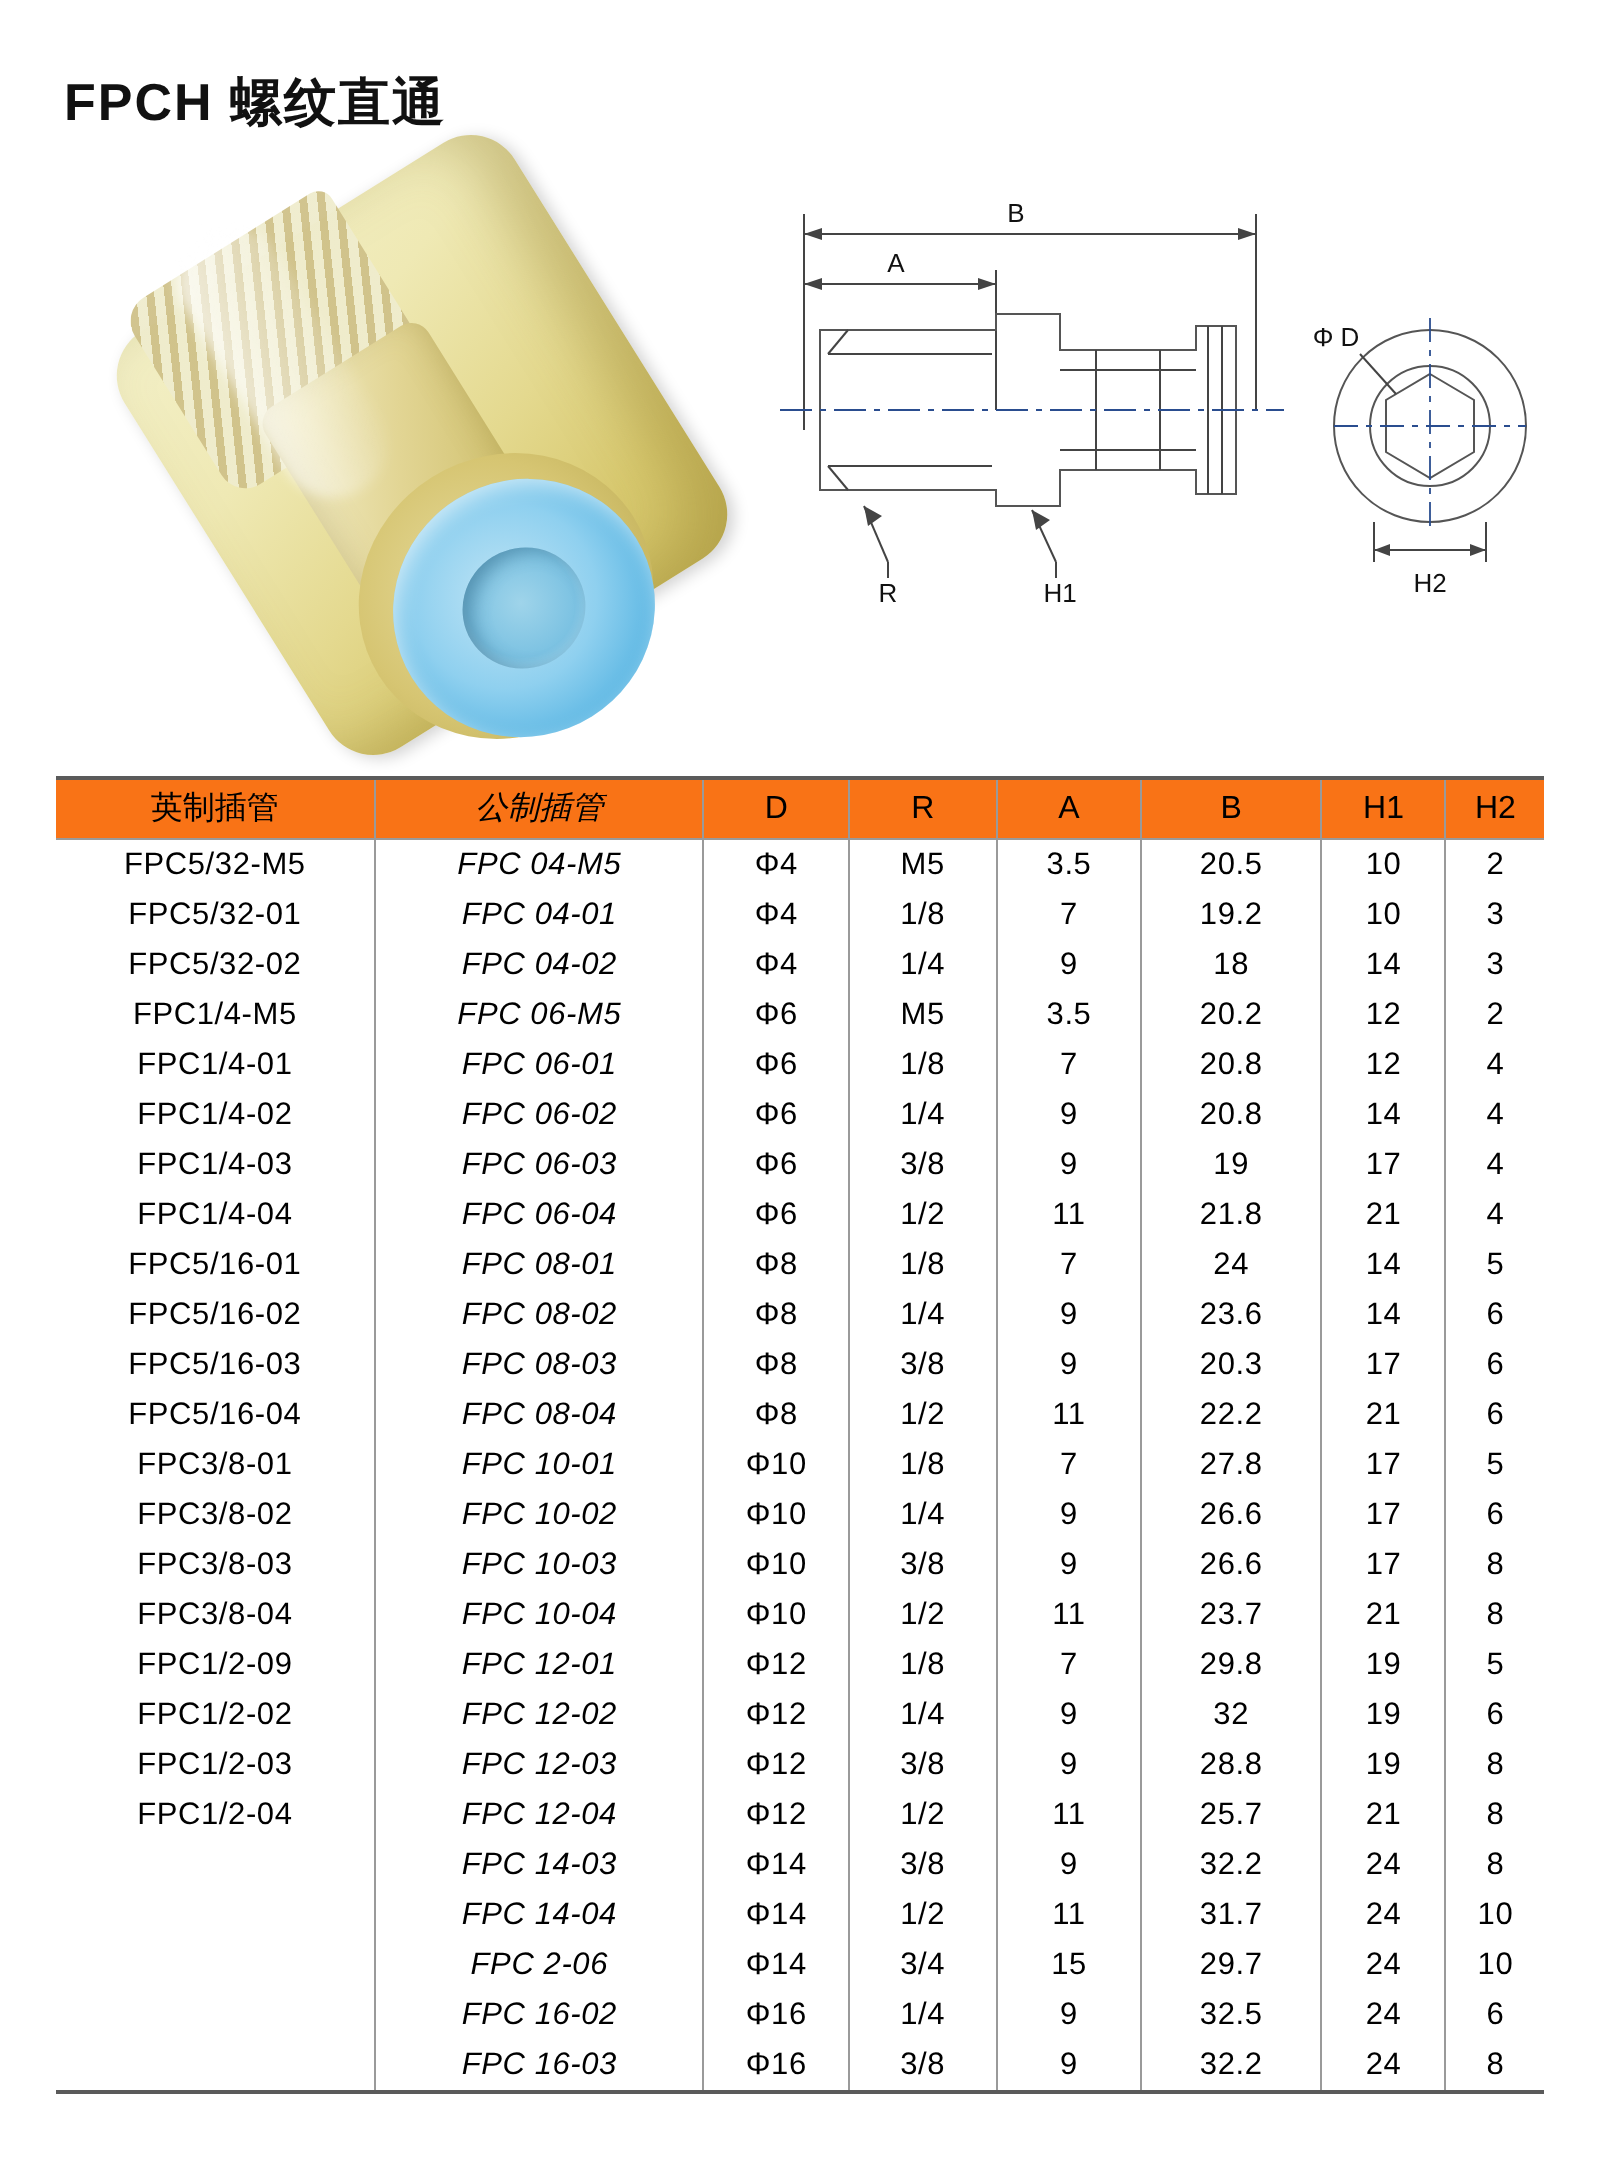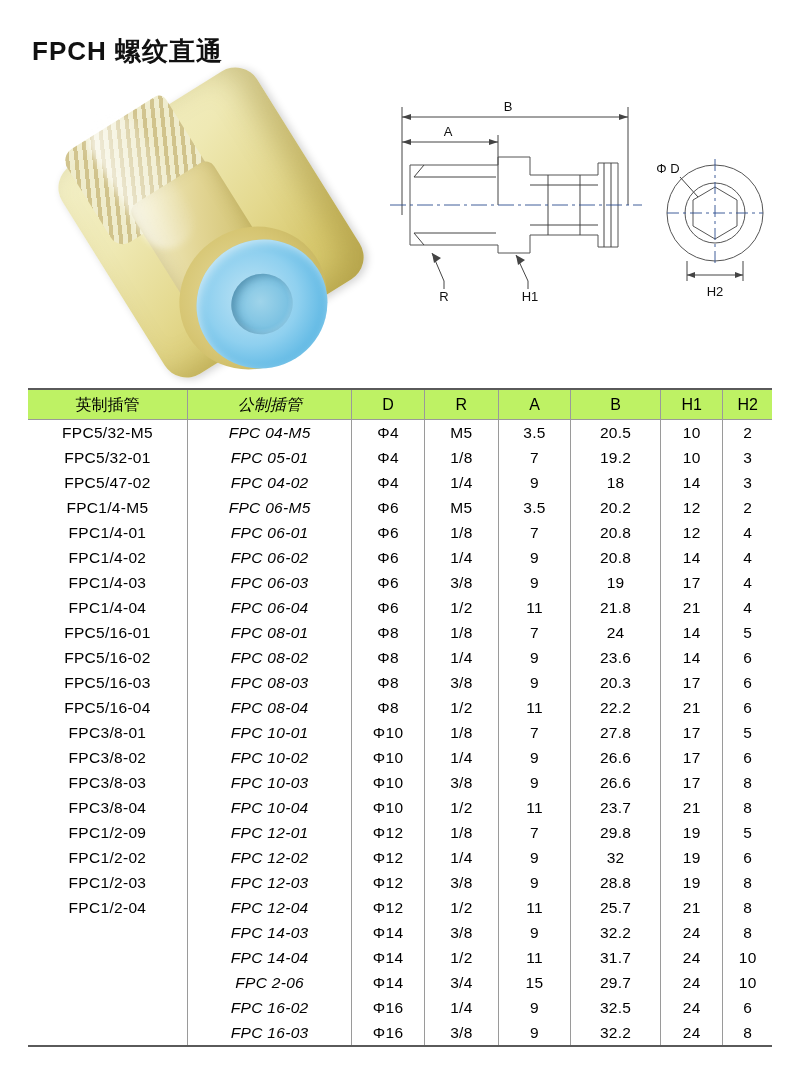--- a/index.html
+++ b/index.html
@@ -149,21 +149,21 @@
     border-left: 1px solid #9a9a9a;
     border-right: 1px solid #9a9a9a;
     padding: 0;
     height: 25px;
     line-height: 25px;
     text-align: center;
     font-weight: normal;
     white-space: nowrap;
   }
   table.spec thead th {
-    background: #bef264;
+    background: #f97316;
     border-top: 2px solid #5a5a5a;
     border-bottom: 1px solid #9a9a9a;
     height: 29px;
     line-height: 29px;
     font-size: 16px;
   }
   table.spec tbody tr:last-child td {
     border-bottom: 2px solid #5a5a5a;
   }
   table.spec td:first-child, table.spec th:first-child { border-left: none; }
@@ -281,30 +281,30 @@
             <td class="col-metric"><span class="cell-text">FPC 04-M5</span></td>
             <td class="col-d"><span class="cell-text">Φ4</span></td>
             <td class="col-r"><span class="cell-text">M5</span></td>
             <td class="col-a"><span class="cell-text">3.5</span></td>
             <td class="col-b"><span class="cell-text">20.5</span></td>
             <td class="col-h1"><span class="cell-text">10</span></td>
             <td class="col-h2"><span class="cell-text">2</span></td>
           </tr>
           <tr>
             <td class="col-inch"><span class="cell-text">FPC5/32-01</span></td>
-            <td class="col-metric"><span class="cell-text">FPC 05-01</span></td>
+            <td class="col-metric"><span class="cell-text">FPC 04-01</span></td>
             <td class="col-d"><span class="cell-text">Φ4</span></td>
             <td class="col-r"><span class="cell-text">1/8</span></td>
             <td class="col-a"><span class="cell-text">7</span></td>
             <td class="col-b"><span class="cell-text">19.2</span></td>
             <td class="col-h1"><span class="cell-text">10</span></td>
             <td class="col-h2"><span class="cell-text">3</span></td>
           </tr>
           <tr>
-            <td class="col-inch"><span class="cell-text">FPC5/47-02</span></td>
+            <td class="col-inch"><span class="cell-text">FPC5/32-02</span></td>
             <td class="col-metric"><span class="cell-text">FPC 04-02</span></td>
             <td class="col-d"><span class="cell-text">Φ4</span></td>
             <td class="col-r"><span class="cell-text">1/4</span></td>
             <td class="col-a"><span class="cell-text">9</span></td>
             <td class="col-b"><span class="cell-text">18</span></td>
             <td class="col-h1"><span class="cell-text">14</span></td>
             <td class="col-h2"><span class="cell-text">3</span></td>
           </tr>
           <tr>
             <td class="col-inch"><span class="cell-text">FPC1/4-M5</span></td>

